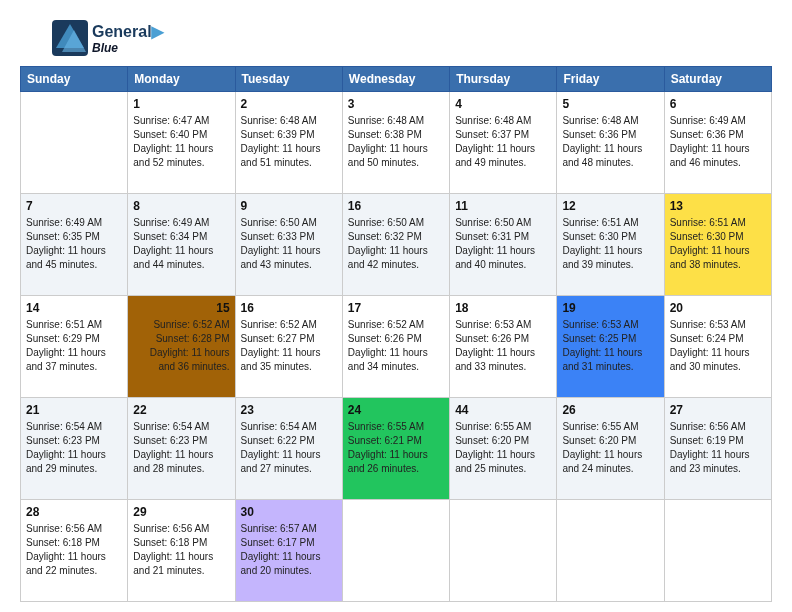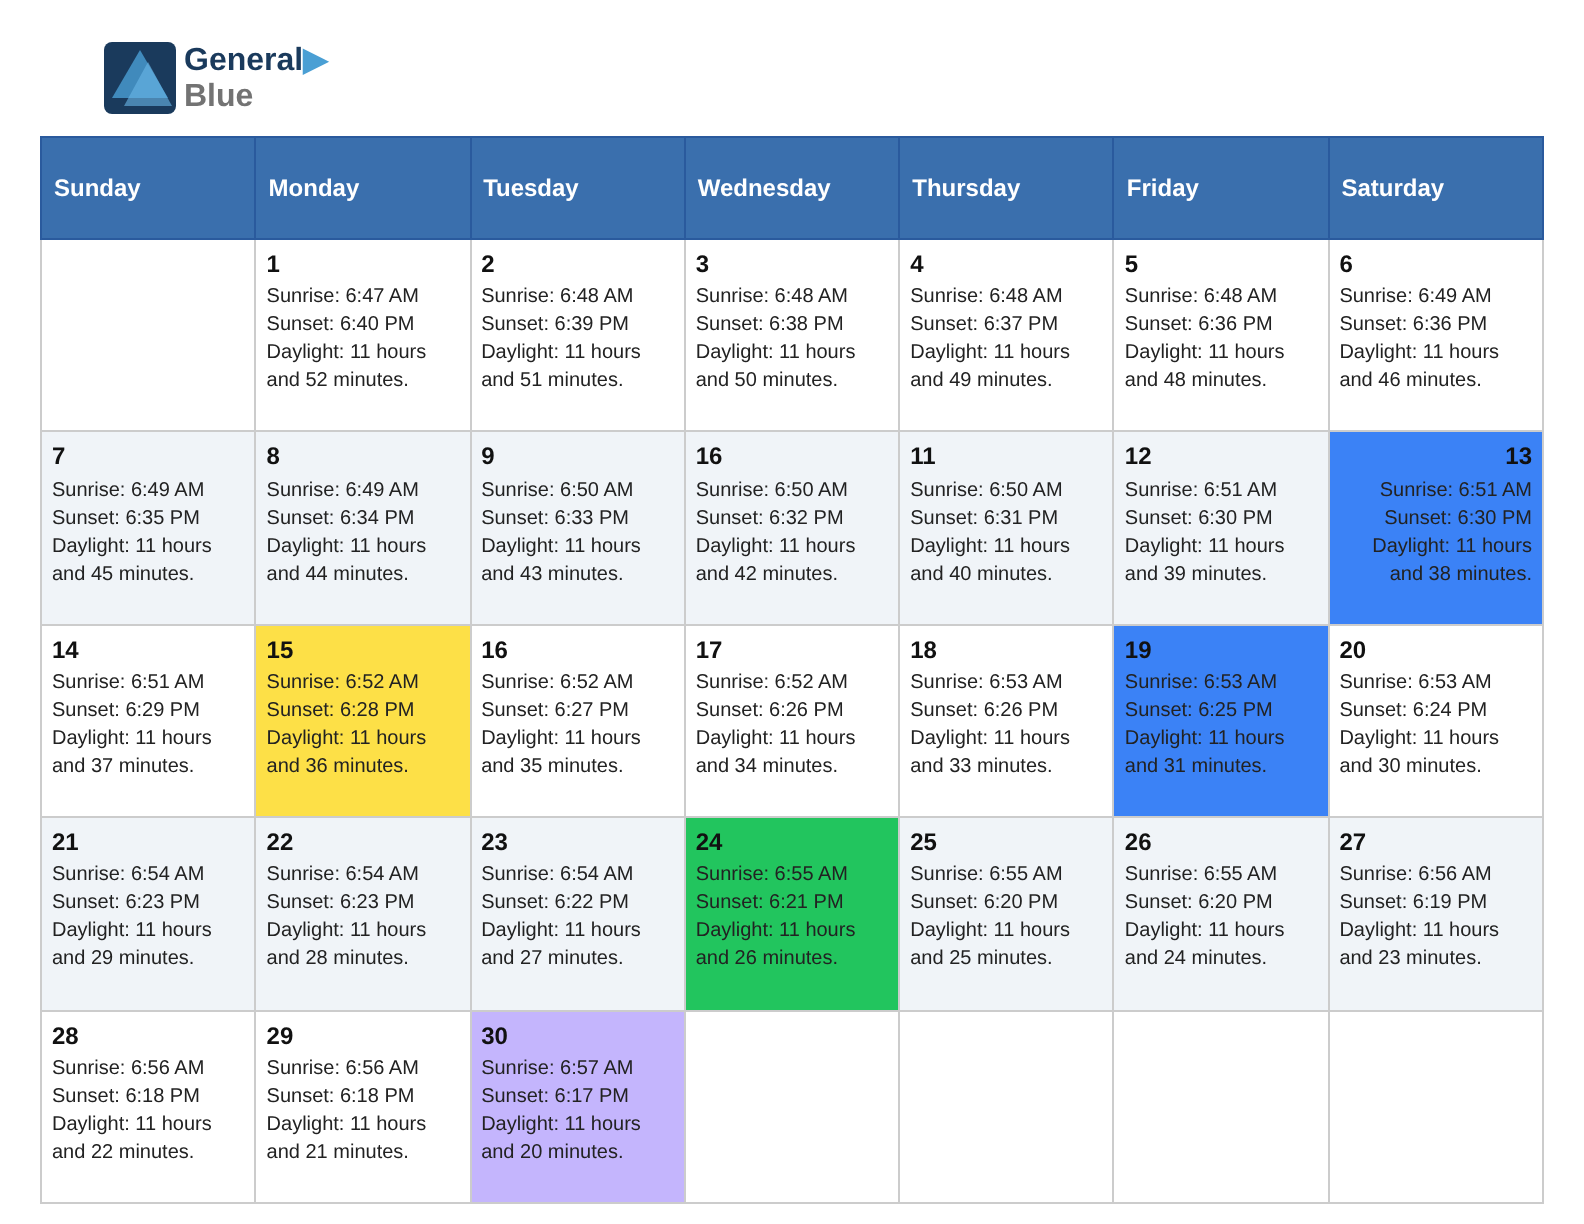--- a/index.html
+++ b/index.html
@@ -48,21 +48,21 @@
     .calendar {
       flex: 1;
       border-collapse: collapse;
       width: 100%;
       font-size: 10.5px;
     }
     .calendar thead th {
       background-color: #3a6fad;
       color: #fff;
       text-align: left;
-      padding: 18px 6px;
+      padding: 5px 6px;
       font-size: 12px;
       font-weight: bold;
       border: 1px solid #2a5a9d;
     }
     .calendar tbody td {
       vertical-align: top;
       border: 1px solid #ccc;
       padding: 4px 5px;
       width: calc(100% / 7);
       background: #fff;
@@ -96,21 +96,21 @@
 <div class="page">
   <div class="header">
     <div class="logo">
       <svg class="logo-icon" viewBox="0 0 36 36">
         <rect x="0" y="0" width="36" height="36" rx="4" fill="#1a3a5c"></rect>
         <polygon points="18,4 32,28 4,28" fill="#4a9fd4" opacity="0.8"></polygon>
         <polygon points="22,10 34,32 10,32" fill="#6ab8e8" opacity="0.6"></polygon>
       </svg>
       <div>
         <div style="font-size:16px;font-weight:bold;color:#1a3a5c;">General<span style="color:#4a9fd4;">▶</span></div>
-        <div style="font-size:16px;font-weight:bold;color:#737373;">Blue</div>
+        <div style="font-size:12px;font-weight:bold;color:#0f172a;font-style:italic;">Blue</div>
       </div>
     </div>
     <div class="title-block">
       <div class="month-year"></div>
       <div class="location"></div>
     </div>
   </div>
 
   <table class="calendar">
     <thead>
@@ -170,31 +170,31 @@
             <div class="day-info">Sunrise: 6:50 AM<br>Sunset: 6:32 PM<br>Daylight: 11 hours<br>and 42 minutes.</div>
           </td>
           <td style="background: rgb(240, 244, 248);">
             <span class="day-num">11</span>
             <div class="day-info">Sunrise: 6:50 AM<br>Sunset: 6:31 PM<br>Daylight: 11 hours<br>and 40 minutes.</div>
           </td>
           <td style="background: rgb(240, 244, 248);">
             <span class="day-num">12</span>
             <div class="day-info">Sunrise: 6:51 AM<br>Sunset: 6:30 PM<br>Daylight: 11 hours<br>and 39 minutes.</div>
           </td>
-          <td style="background: #3b82f6; text-align: right;">
+          <td style="background: #fde047;">
             <span class="day-num">13</span>
             <div class="day-info">Sunrise: 6:51 AM<br>Sunset: 6:30 PM<br>Daylight: 11 hours<br>and 38 minutes.</div>
           </td>
         </tr>
         <tr>
           <td style="background: rgb(255, 255, 255);">
             <span class="day-num">14</span>
             <div class="day-info">Sunrise: 6:51 AM<br>Sunset: 6:29 PM<br>Daylight: 11 hours<br>and 37 minutes.</div>
           </td>
-          <td style="background: #fde047;">
+          <td style="background: #a16207; text-align: right;">
             <span class="day-num">15</span>
             <div class="day-info">Sunrise: 6:52 AM<br>Sunset: 6:28 PM<br>Daylight: 11 hours<br>and 36 minutes.</div>
           </td>
           <td style="background: rgb(255, 255, 255);">
             <span class="day-num">16</span>
             <div class="day-info">Sunrise: 6:52 AM<br>Sunset: 6:27 PM<br>Daylight: 11 hours<br>and 35 minutes.</div>
           </td>
           <td style="background: rgb(255, 255, 255);">
             <span class="day-num">17</span>
             <div class="day-info">Sunrise: 6:52 AM<br>Sunset: 6:26 PM<br>Daylight: 11 hours<br>and 34 minutes.</div>
@@ -223,21 +223,21 @@
           </td>
           <td style="background: rgb(240, 244, 248);">
             <span class="day-num">23</span>
             <div class="day-info">Sunrise: 6:54 AM<br>Sunset: 6:22 PM<br>Daylight: 11 hours<br>and 27 minutes.</div>
           </td>
           <td style="background: #22c55e;">
             <span class="day-num">24</span>
             <div class="day-info">Sunrise: 6:55 AM<br>Sunset: 6:21 PM<br>Daylight: 11 hours<br>and 26 minutes.</div>
           </td>
           <td style="background: rgb(240, 244, 248);">
-            <span class="day-num">25</span>
+            <span class="day-num">44</span>
             <div class="day-info">Sunrise: 6:55 AM<br>Sunset: 6:20 PM<br>Daylight: 11 hours<br>and 25 minutes.</div>
           </td>
           <td style="background: rgb(240, 244, 248);">
             <span class="day-num">26</span>
             <div class="day-info">Sunrise: 6:55 AM<br>Sunset: 6:20 PM<br>Daylight: 11 hours<br>and 24 minutes.</div>
           </td>
           <td style="background: rgb(240, 244, 248);">
             <span class="day-num">27</span>
             <div class="day-info">Sunrise: 6:56 AM<br>Sunset: 6:19 PM<br>Daylight: 11 hours<br>and 23 minutes.</div>
           </td>

